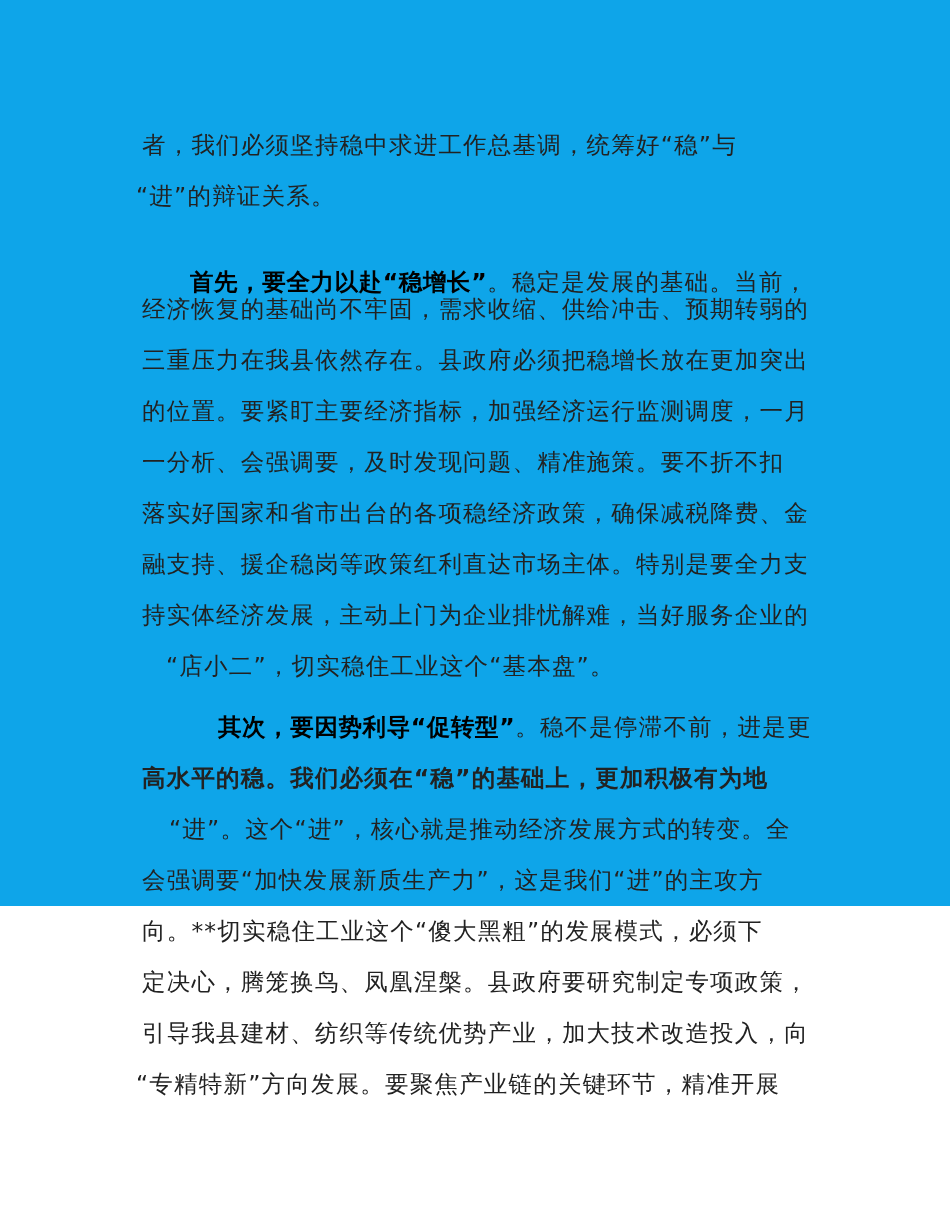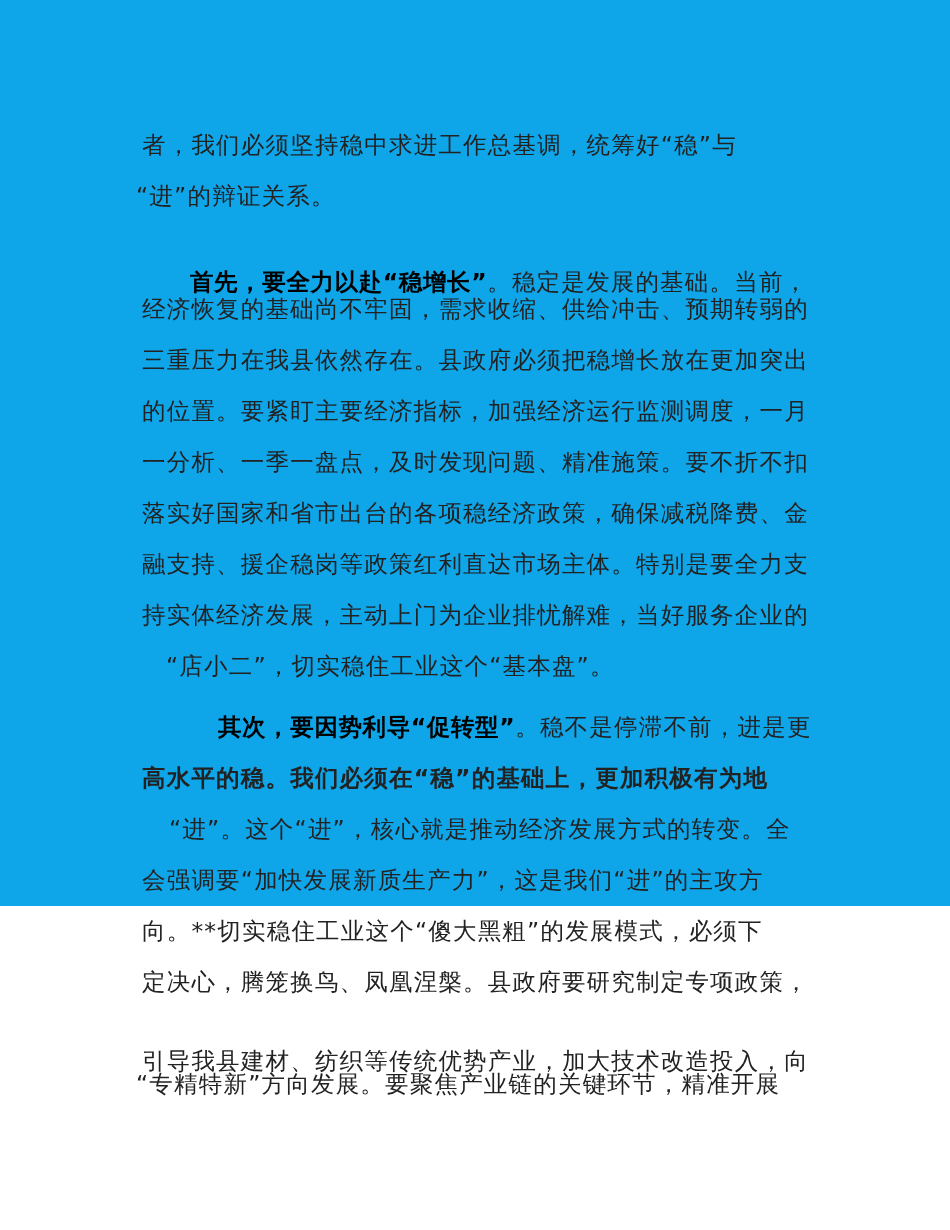--- a/index.html
+++ b/index.html
@@ -46,30 +46,30 @@
 
   <div class="line" style="top:125px;">者，我们必须坚持稳中求进工作总基调，统筹好“稳”与</div>
   <div class="line quote-start" style="top:176px;">“进”的辩证关系。</div>
 
   <div class="line indent" style="top:238px;margin-top:24px;">
     <span class="bold">首先，要全力以赴“稳增长”</span><span>。稳定是发展的基础。当前，</span>
   </div>
   <div class="line" style="top:289px;text-align:right;">经济恢复的基础尚不牢固，需求收缩、供给冲击、预期转弱的</div>
   <div class="line" style="top:340px;">三重压力在我县依然存在。县政府必须把稳增长放在更加突出</div>
   <div class="line" style="top:391px;">的位置。要紧盯主要经济指标，加强经济运行监测调度，一月</div>
-  <div class="line" style="top:442px;">一分析、一季一盘点，及时发现问题、精准施策。要不折不扣</div>
+  <div class="line" style="top:442px;">一分析、会强调要，及时发现问题、精准施策。要不折不扣</div>
   <div class="line" style="top:493px;">落实好国家和省市出台的各项稳经济政策，确保减税降费、金</div>
   <div class="line" style="top:544px;">融支持、援企稳岗等政策红利直达市场主体。特别是要全力支</div>
   <div class="line" style="top:595px;">持实体经济发展，主动上门为企业排忧解难，当好服务企业的</div>
   <div class="line quote-start" style="top:646px;margin-left:24px;">“店小二”，切实稳住工业这个“基本盘”。</div>
 
   <div class="line indent" style="top:707px;margin-left:28px;">
     <span class="bold">其次，要因势利导“促转型”</span><span>。稳不是停滞不前，进是更</span>
   </div>
   <div class="line" style="top:758px;font-weight:bold;">高水平的稳。我们必须在“稳”的基础上，更加积极有为地</div>
   <div class="line quote-start" style="top:809px;margin-left:27px;">“进”。这个“进”，核心就是推动经济发展方式的转变。全</div>
   <div class="line" style="top:860px;">会强调要“加快发展新质生产力”，这是我们“进”的主攻方</div>
   <div class="line" style="top:911px;">向。**切实稳住工业这个“傻大黑粗”的发展模式，必须下</div>
   <div class="line" style="top:962px;">定决心，腾笼换鸟、凤凰涅槃。县政府要研究制定专项政策，</div>
-  <div class="line" style="top:1013px;margin-top:28px;">引导我县建材、纺织等传统优势产业，加大技术改造投入，向</div>
+  <div class="line" style="top:1013px;">引导我县建材、纺织等传统优势产业，加大技术改造投入，向</div>
   <div class="line quote-start" style="top:1064px;">“专精特新”方向发展。要聚焦产业链的关键环节，精准开展</div>
 
 </div>
 
 </body></html>

